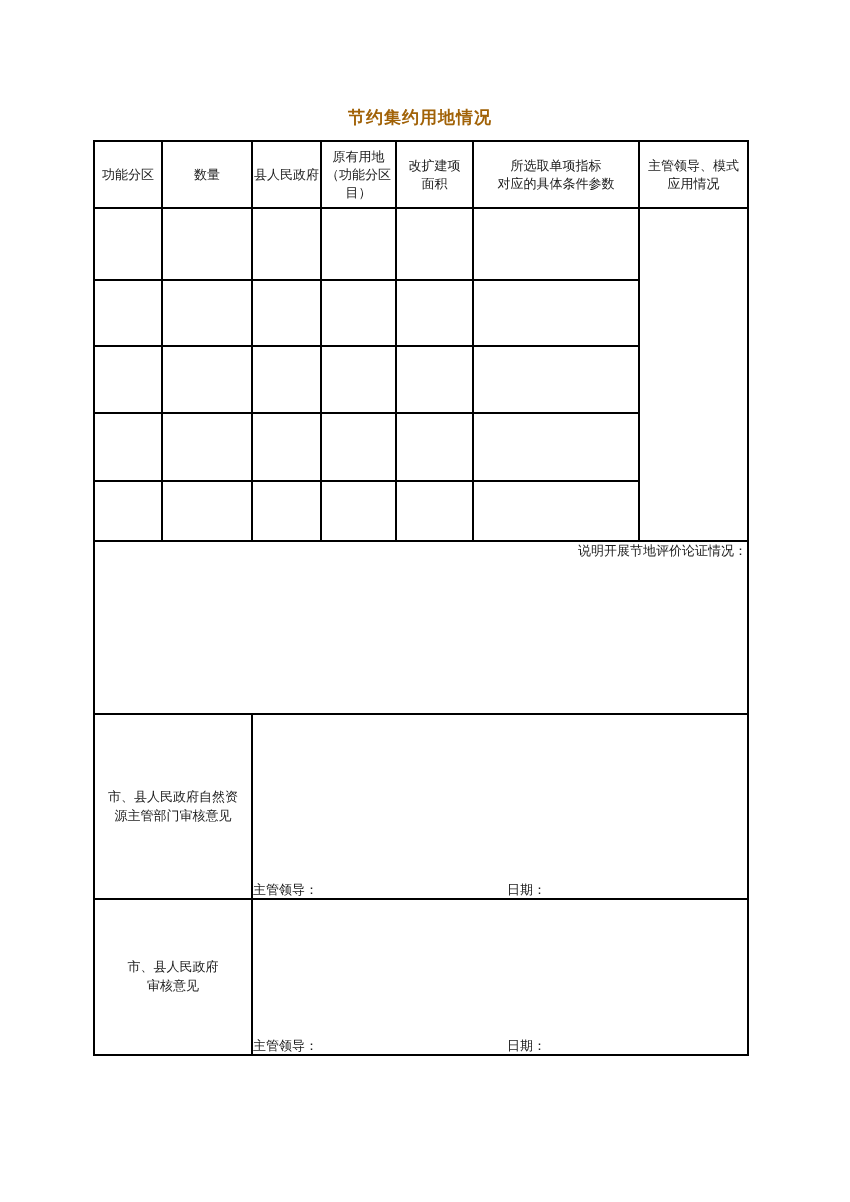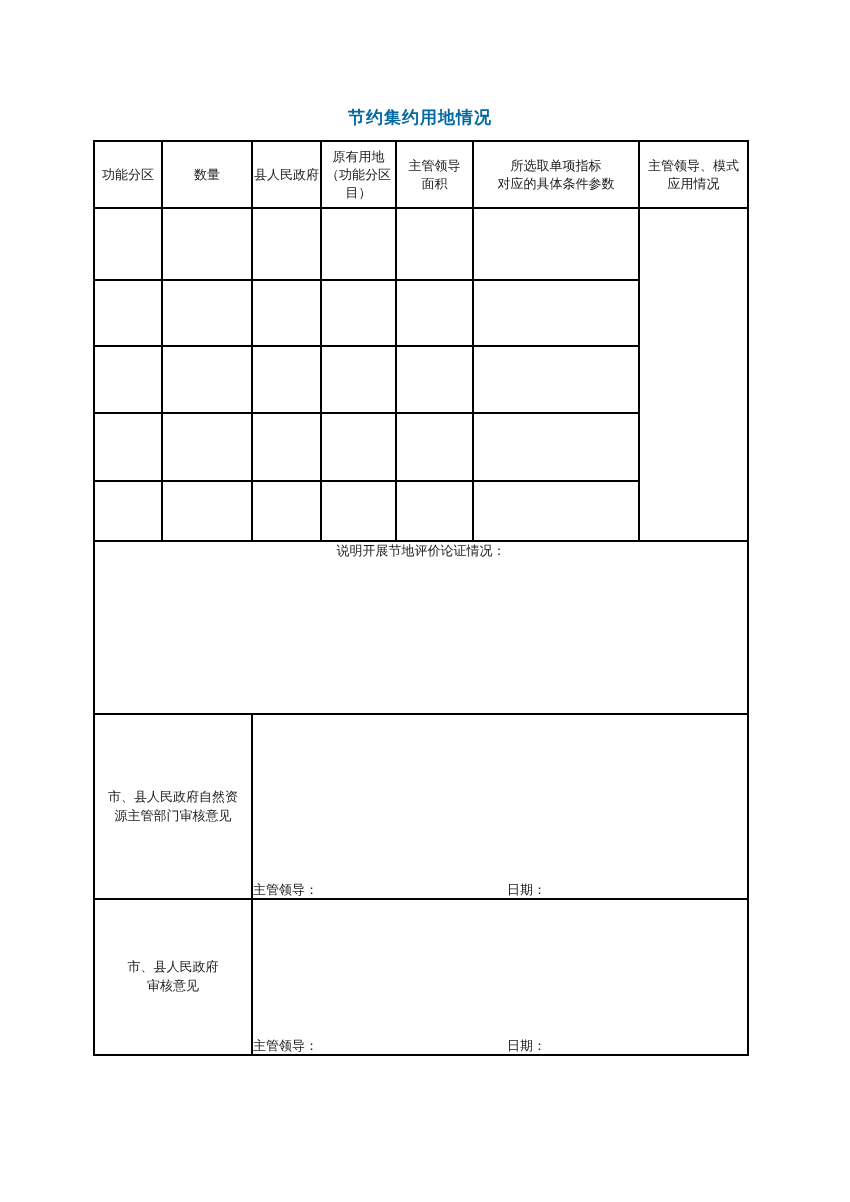--- a/index.html
+++ b/index.html
@@ -17,21 +17,21 @@
     position: absolute;
     left: 93px;
     top: 106px;
     width: 654px;
     text-align: center;
     font-family: "DejaVu Sans", "Liberation Sans", sans-serif;
     font-weight: bold;
     font-size: 17px;
     line-height: 22px;
     letter-spacing: 1px;
-    color: #0369a1;
+    color: #a16207;
   }
   table.form {
     position: absolute;
     left: 93px;
     top: 140px;
     width: 654px;
     border-collapse: collapse;
     table-layout: fixed;
   }
   table.form td, table.form th {
@@ -53,21 +53,21 @@
   tr.row-review-2 { height: 156px; }
   th.hcell {
     text-align: center;
     vertical-align: middle;
     white-space: pre-line;
     line-height: 18px;
     padding: 2px 1px;
   }
   td.notes-cell {
     vertical-align: top;
-    text-align: center;
+    text-align: right;
     padding: 4px 5px;
     line-height: 18px;
   }
   td.review-title-cell {
     text-align: center;
     vertical-align: middle;
     white-space: pre-line;
     line-height: 19px;
     padding: 2px 3px;
     font-family: Liberation Mono, monospace;
@@ -108,21 +108,21 @@
     </colgroup>
 
     <tbody>
         <tr class="row-header">
       <th class="hcell">功能分区</th>
       <th class="hcell">数量</th>
       <th class="hcell">县人民政府</th>
       <th class="hcell">原有用地
 （功能分区
 目）</th>
-      <th class="hcell">主管领导
+      <th class="hcell">改扩建项
 面积</th>
       <th class="hcell">所选取单项指标
 对应的具体条件参数</th>
       <th class="hcell">主管领导、模式
 应用情况</th>
     </tr>
 
     <tr class="row-data-1">
       <td></td>
       <td></td>

